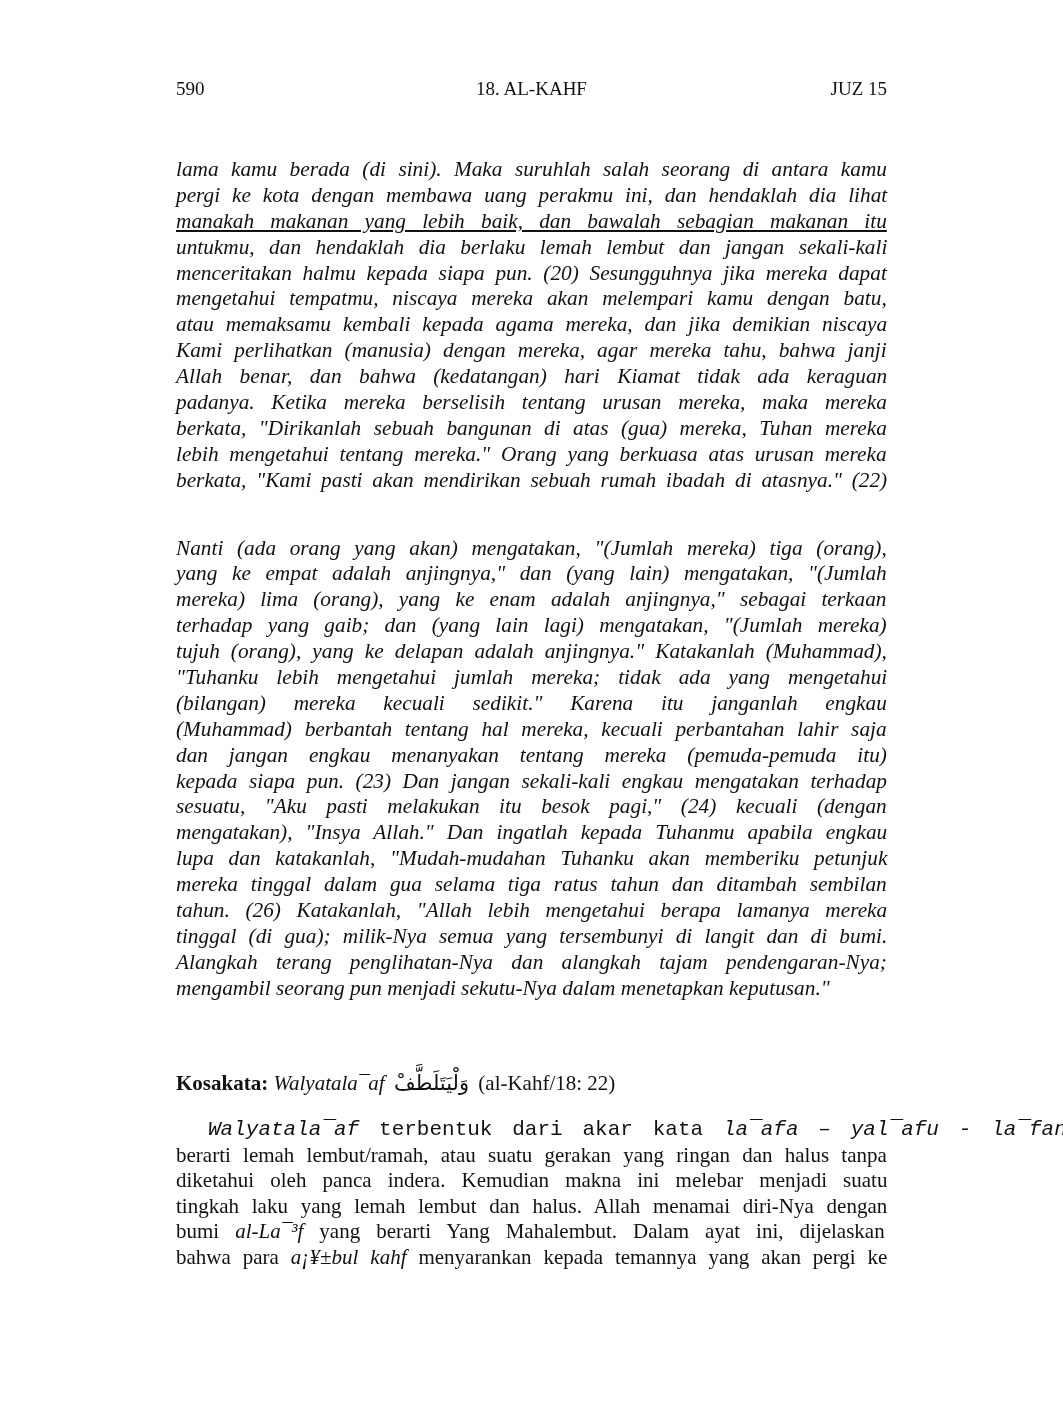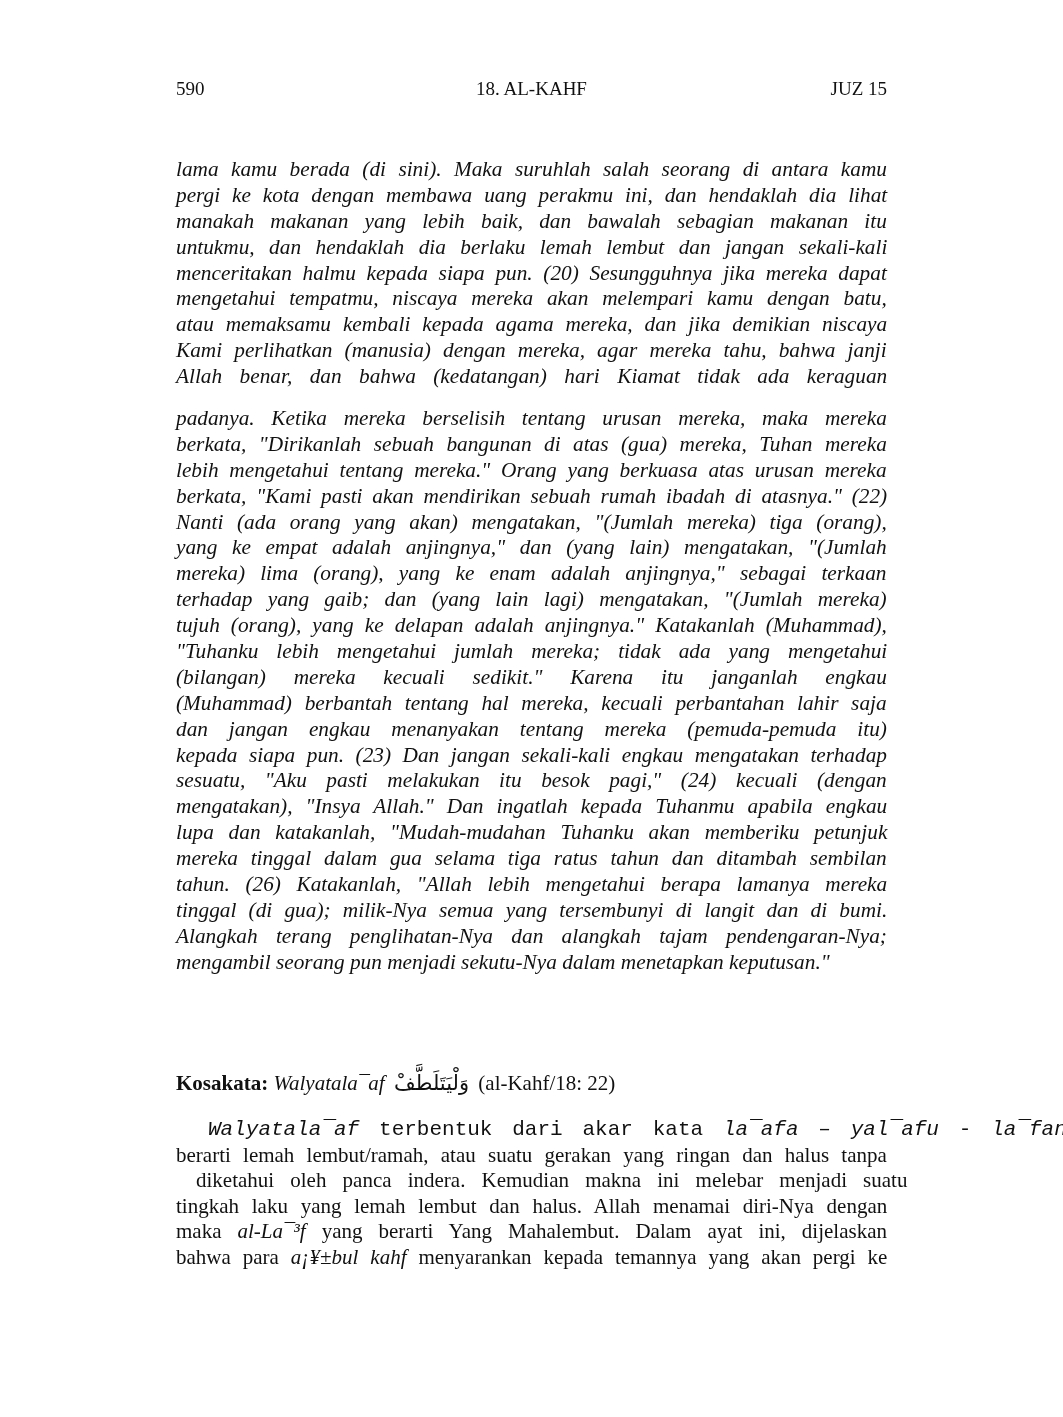--- a/index.html
+++ b/index.html
@@ -90,32 +90,32 @@
 
 <div class="running-head">
   <span class="page-num">590</span>
   <span class="chapter">18. AL-KAHF</span>
   <span class="juz">JUZ 15</span>
 </div>
 
 <div class="translation" id="translation">
     <span class="line" style="display: block; text-align-last: left; word-spacing: 7.09091px; text-align: left;">lama kamu berada (di sini). Maka suruhlah salah seorang di antara kamu</span>
     <span class="line" style="display: block; text-align-last: left; word-spacing: 6.54545px; text-align: left;">pergi ke kota dengan membawa uang perakmu ini, dan hendaklah dia lihat</span>
-    <span class="line" style="display: block; text-align-last: left; word-spacing: 10.8889px; text-align: right;">manakah makanan yang lebih baik, dan bawalah sebagian makanan itu</span>
+    <span class="line" style="display: block; text-align-last: left; word-spacing: 10.8889px; text-align: right; text-decoration: underline;">manakah makanan yang lebih baik, dan bawalah sebagian makanan itu</span>
     <span class="line" style="display: block; text-align-last: left; word-spacing: 9.11111px; text-align: left;">untukmu, dan hendaklah dia berlaku lemah lembut dan jangan sekali-kali</span>
     <span class="line" style="display: block; text-align-last: left; word-spacing: 5.33333px; text-align: left;">menceritakan halmu kepada siapa pun. (20) Sesungguhnya jika mereka dapat</span>
     <span class="line" style="display: block; text-align-last: left; word-spacing: 8.5px; text-align: left;">mengetahui tempatmu, niscaya mereka akan melempari kamu dengan batu,</span>
     <span class="line" style="display: block; text-align-last: left; word-spacing: 6.55556px; text-align: left;">atau memaksamu kembali kepada agama mereka, dan jika demikian niscaya</span>
     <span class="line" style="display: block; text-align-last: left; word-spacing: 6.77778px; text-align: left;">Kami perlihatkan (manusia) dengan mereka, agar mereka tahu, bahwa janji</span>
     <span class="line" style="display: block; text-align-last: left; word-spacing: 12.1111px; text-align: left;">Allah benar, dan bahwa (kedatangan) hari Kiamat tidak ada keraguan</span>
-    <span class="line" style="display: block; text-align-last: left; word-spacing: 11.375px; text-align: center; margin-top: 16px;">padanya. Ketika mereka berselisih tentang urusan mereka, maka mereka</span>
+    <span class="line" style="display: block; text-align-last: left; word-spacing: 11.375px; text-align: center;">padanya. Ketika mereka berselisih tentang urusan mereka, maka mereka</span>
     <span class="line" style="display: block; text-align-last: left; word-spacing: 7.11111px; text-align: left;">berkata, "Dirikanlah sebuah bangunan di atas (gua) mereka, Tuhan mereka</span>
     <span class="line" style="display: block; text-align-last: left; word-spacing: 5.44444px; text-align: left;">lebih mengetahui tentang mereka." Orang yang berkuasa atas urusan mereka</span>
     <span class="line" style="display: block; text-align-last: left; word-spacing: 4.5px; text-align: left;">berkata, "Kami pasti akan mendirikan sebuah rumah ibadah di atasnya." (22)</span>
-    <span class="line" style="display: block; text-align-last: left; word-spacing: 8.33333px; text-align: left;">Nanti (ada orang yang akan) mengatakan, "(Jumlah mereka) tiga (orang),</span>
+    <span class="line" style="display: block; text-align-last: left; word-spacing: 8.33333px; text-align: left; margin-top: 42px;">Nanti (ada orang yang akan) mengatakan, "(Jumlah mereka) tiga (orang),</span>
     <span class="line" style="display: block; text-align-last: left; word-spacing: 9.22222px; text-align: left;">yang ke empat adalah anjingnya," dan (yang lain) mengatakan, "(Jumlah</span>
     <span class="line" style="display: block; text-align-last: left; word-spacing: 9.88889px; text-align: left;">mereka) lima (orang), yang ke enam adalah anjingnya," sebagai terkaan</span>
     <span class="line" style="display: block; text-align-last: left; word-spacing: 9.88889px; text-align: left;">terhadap yang gaib; dan (yang lain lagi) mengatakan, "(Jumlah mereka)</span>
     <span class="line" style="display: block; text-align-last: left; word-spacing: 5.75px; text-align: left;">tujuh (orang), yang ke delapan adalah anjingnya." Katakanlah (Muhammad),</span>
     <span class="line" style="display: block; text-align-last: left; word-spacing: 12.625px; text-align: left;">"Tuhanku lebih mengetahui jumlah mereka; tidak ada yang mengetahui</span>
     <span class="line" style="display: block; text-align-last: left; word-spacing: 22.4286px; text-align: left;">(bilangan) mereka kecuali sedikit." Karena itu janganlah engkau</span>
     <span class="line" style="display: block; text-align-last: left; word-spacing: 7.375px; text-align: left;">(Muhammad) berbantah tentang hal mereka, kecuali perbantahan lahir saja</span>
     <span class="line" style="display: block; text-align-last: left; word-spacing: 15.5714px; text-align: left;">dan jangan engkau menanyakan tentang mereka (pemuda-pemuda itu)</span>
     <span class="line" style="display: block; text-align-last: left; word-spacing: 6.22222px; text-align: left;">kepada siapa pun. (23) Dan jangan sekali-kali engkau mengatakan terhadap</span>
     <span class="line" style="display: block; text-align-last: left; word-spacing: 14.2222px; text-align: left;">sesuatu, "Aku pasti melakukan itu besok pagi," (24) kecuali (dengan</span>
@@ -131,17 +131,17 @@
 <div class="kosakata">
   <span class="label">Kosakata:</span>
   <span class="term">Walyatala¯af</span>
   <span class="arabic" dir="rtl">وَلْيَتَلَطَّفْ</span>
   <span class="ref">(al-Kahf/18: 22)</span>
 </div>
 
 <div class="explanation">
   <span class="line first" style="display: block; text-align-last: left; word-spacing: 7.2px; text-align: left; font-family: Liberation Mono, monospace;"><i>Walyatala¯af</i><span> terbentuk dari akar kata </span><i>la¯afa</i><span> – </span><i>yal¯afu</i><span> - </span><i>la¯fan</i><span> yang</span></span>
   <span class="line" style="display: block; text-align-last: left; word-spacing: 7px; text-align: left;">berarti lemah lembut/ramah, atau suatu gerakan yang ringan dan halus tanpa</span>
-  <span class="line" style="display: block; text-align-last: left; word-spacing: 10.8889px; text-align: left; margin-left: 20px;">diketahui oleh panca indera. Kemudian makna ini melebar menjadi suatu</span>
+  <span class="line" style="display: block; text-align-last: left; word-spacing: 10.8889px; text-align: left;">diketahui oleh panca indera. Kemudian makna ini melebar menjadi suatu</span>
   <span class="line" style="display: block; text-align-last: left; word-spacing: 7.5px; text-align: left;">tingkah laku yang lemah lembut dan halus. Allah menamai diri-Nya dengan</span>
-  <span class="line" style="display: block; text-align-last: left; word-spacing: 10.7778px; text-align: left;"><span>maka </span><i>al-La¯³f</i><span> yang berarti Yang Mahalembut. Dalam ayat ini, dijelaskan</span></span>
+  <span class="line" style="display: block; text-align-last: left; word-spacing: 10.7778px; text-align: left;"><span>bumi </span><i>al-La¯³f</i><span> yang berarti Yang Mahalembut. Dalam ayat ini, dijelaskan</span></span>
   <span class="line" style="display: block; text-align-last: left; word-spacing: 6.7px; text-align: left;"><span>bahwa para </span><i>a¡¥±bul kahf</i><span> menyarankan kepada temannya yang akan pergi ke</span></span>
 </div>
 
 </body></html>

